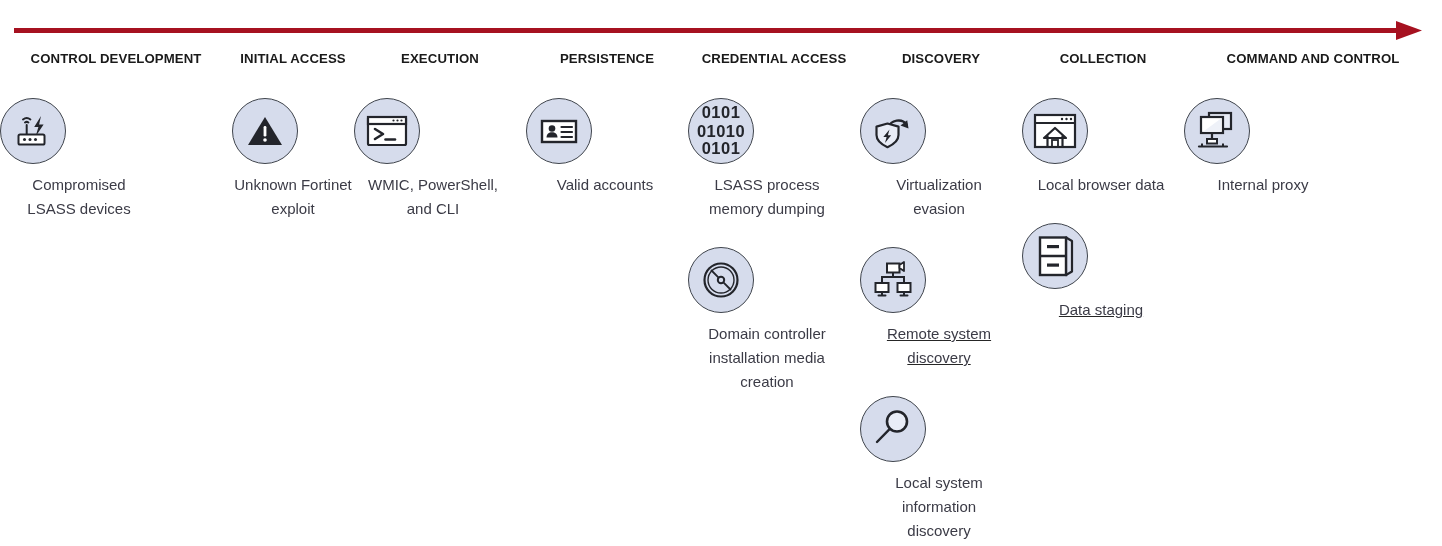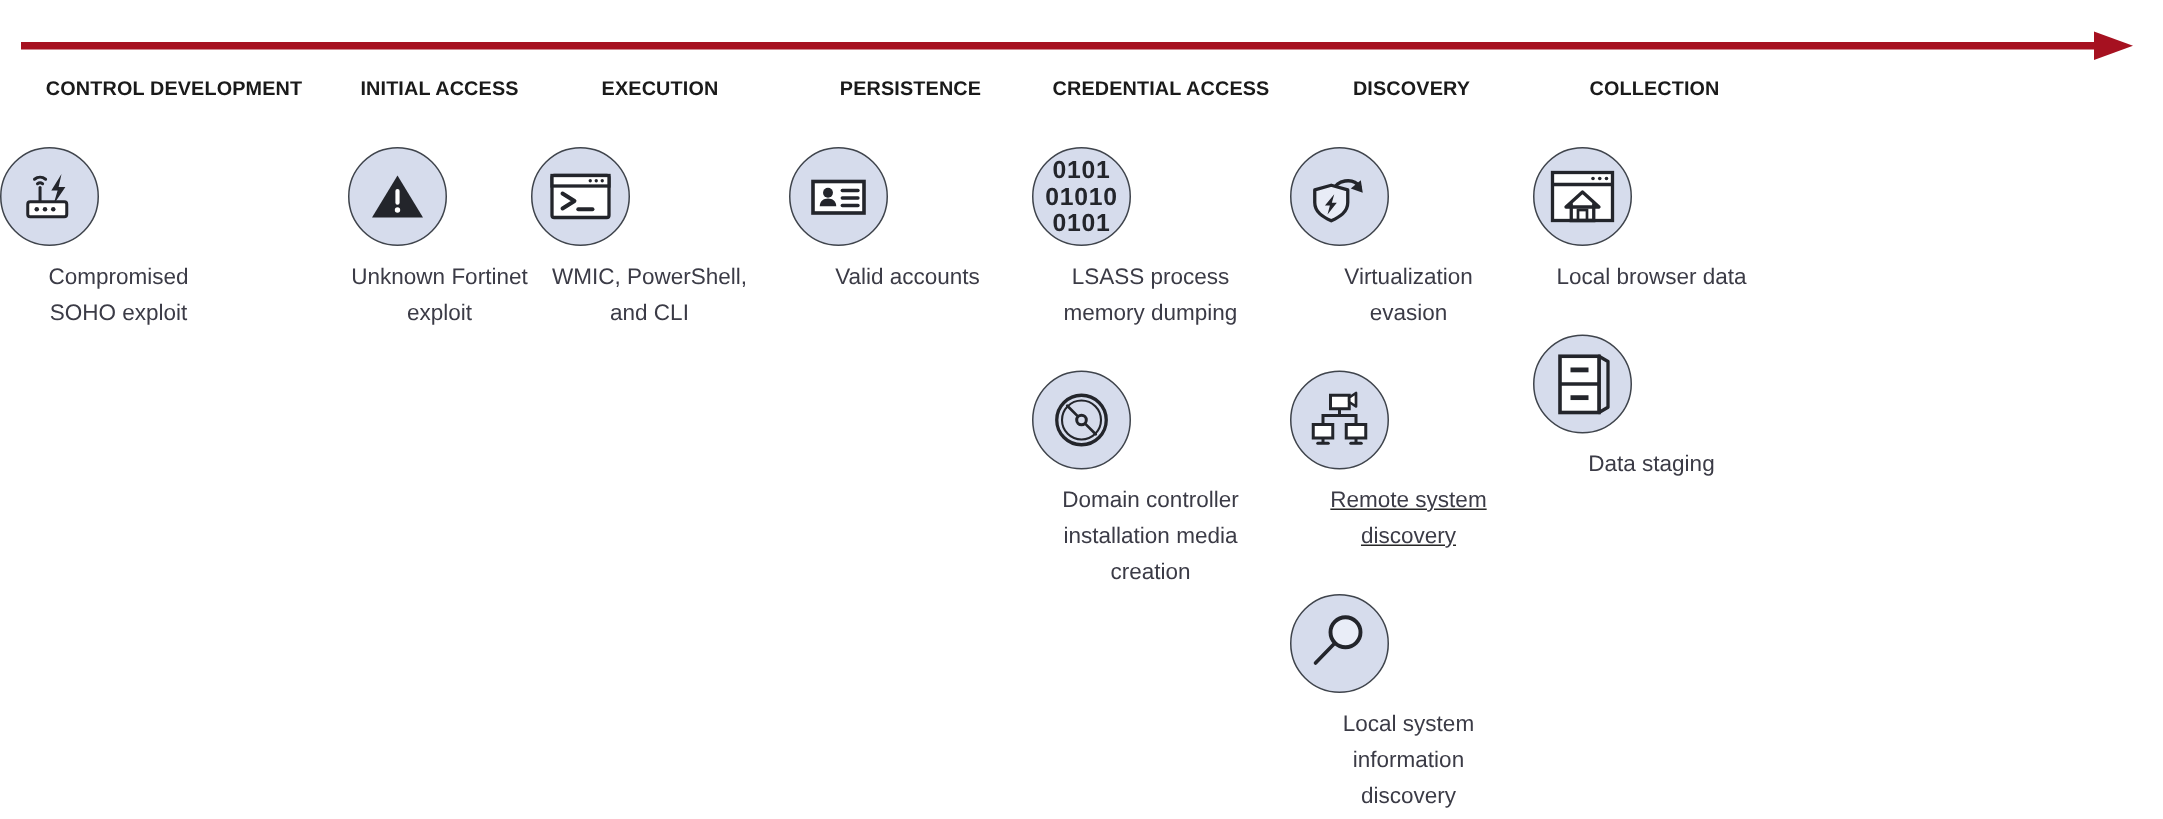--- a/index.html
+++ b/index.html
@@ -115,21 +115,21 @@
               <line x1="15.7" y1="16" x2="15.7" y2="25"></line>
             </g>
             <polygon points="30,7 23.2,18 27.4,18 24.6,27.5 32.6,15.6 28.1,15.6" fill="#23252b"></polygon>
             <rect x="7.5" y="25.5" width="26" height="10" rx="1.6" fill="#ffffff" stroke="#23252b" stroke-width="2"></rect>
             <circle cx="13.5" cy="30.5" r="1.5" fill="#23252b"></circle>
             <circle cx="19" cy="30.5" r="1.5" fill="#23252b"></circle>
             <circle cx="24.5" cy="30.5" r="1.5" fill="#23252b"></circle>
           </svg>
         </div>
         <div class="card-label">Compromised
-SOHO exploit</div>
+LSASS devices</div>
       </div>
     </div>
   </div>
 
   <div class="column">
     <div class="col-title">INITIAL ACCESS</div>
     <div class="cards">
       <div class="card">
         <div class="icon-circle">
           <svg width="44" height="44" viewBox="0 0 44 44">
@@ -273,29 +273,49 @@
             <circle cx="33" cy="14" r="1.2" fill="#23252b"></circle>
             <circle cx="37.5" cy="14" r="1.2" fill="#23252b"></circle>
             <circle cx="42" cy="14" r="1.2" fill="#23252b"></circle>
             <path d="M26 23 L37 33 H15 Z" fill="none" stroke="#23252b" stroke-width="2.2" stroke-linejoin="round"></path>
             <polyline points="18.5,30.5 18.5,42 33.5,42 33.5,30.5" fill="none" stroke="#23252b" stroke-width="2.2"></polyline>
             <rect x="23" y="35" width="6" height="7" fill="none" stroke="#23252b" stroke-width="1.8"></rect>
           </svg>
         </div>
         <div class="card-label">Local browser data</div>
       </div>
-      <div class="card" style="margin-top:26px;">
+      <div class="card" style="margin-top:26px;text-decoration:underline;">
         <div class="icon-circle">
           <svg width="48" height="48" viewBox="0 0 48 48">
             <polygon points="35,5.5 41,9 41,39.5 35,43" fill="#dde2ef" stroke="#23252b" stroke-width="2.2" stroke-linejoin="round"></polygon>
             <rect x="9" y="5.5" width="26" height="37.5" fill="#ffffff" stroke="#23252b" stroke-width="2.4"></rect>
             <line x1="9" y1="24" x2="35" y2="24" stroke="#23252b" stroke-width="2.4"></line>
             <rect x="16" y="13" width="12" height="3.2" fill="#23252b"></rect>
             <rect x="16" y="31.5" width="12" height="3.2" fill="#23252b"></rect>
           </svg>
         </div>
         <div class="card-label">Data staging</div>
       </div>
     </div>
   </div>
 
+  <div class="column">
+    <div class="col-title">COMMAND AND CONTROL</div>
+    <div class="cards">
+      <div class="card">
+        <div class="icon-circle">
+          <svg width="50" height="50" viewBox="0 0 50 50">
+            <rect x="17" y="7" width="22" height="16" fill="#e8ecf6" stroke="#23252b" stroke-width="2.2"></rect>
+            <rect x="9" y="11" width="22" height="16" fill="#ffffff" stroke="#23252b" stroke-width="2.2"></rect>
+            <path d="M11 25.8 L29 12.4 L29 25.8 Z" fill="#eef1f8"></path>
+            <line x1="20" y1="27" x2="20" y2="33" stroke="#23252b" stroke-width="2.2"></line>
+            <rect x="15" y="33" width="10" height="4.5" fill="#ffffff" stroke="#23252b" stroke-width="2"></rect>
+            <line x1="7" y1="40.5" x2="35" y2="40.5" stroke="#23252b" stroke-width="2.2" stroke-linecap="round"></line>
+            <line x1="10" y1="37.5" x2="10" y2="40.5" stroke="#23252b" stroke-width="2"></line>
+            <line x1="31" y1="37.5" x2="31" y2="40.5" stroke="#23252b" stroke-width="2"></line>
+          </svg>
+        </div>
+        <div class="card-label">Internal proxy</div>
+      </div>
+    </div>
+  </div>
 
 </div>
 
 </body></html>

